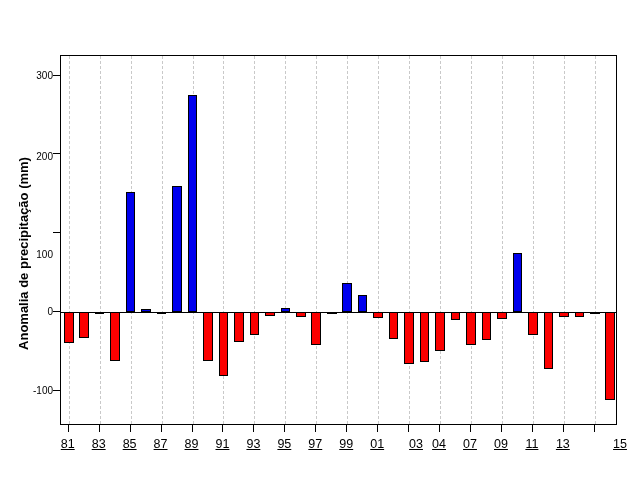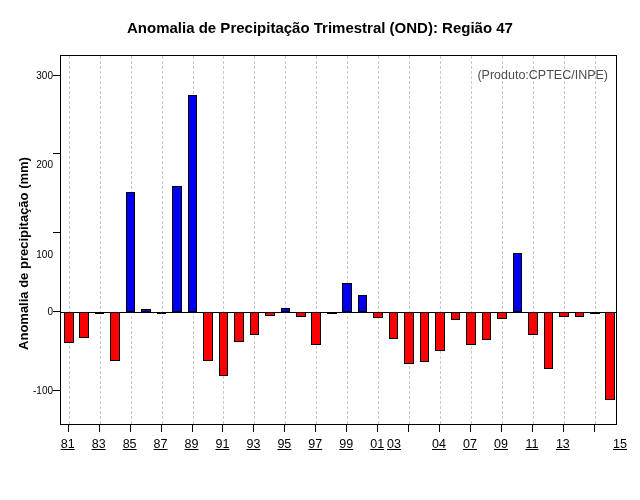--- a/index.html
+++ b/index.html
@@ -135,30 +135,29 @@
     white-space: nowrap;
     transform: translateX(-50%);
     text-decoration: underline;
   }
 </style>
 </head>
 <body>
 
 <div id="chart-root">
 
-  <div class="chart-title">Anomalia de Precipitação Trimestral (OND): Região 47</div>
 
   <div class="ylabel">Anomalia de precipitação (mm)</div>
 
 
   <div class="ytick-wrap" id="ytick-wrap">
       <div class="ytick-label" style="top: 389.574px;">-100</div>
       <div class="ytick-label" style="top: 310.851px;">0</div>
       <div class="ytick-label" style="top: 240px; margin-top: 14px;">100</div>
-      <div class="ytick-label" style="top: 164px;">200</div>
+      <div class="ytick-label" style="top: 156px;">200</div>
       <div class="ytick-label" style="top: 74.6809px;">300</div>
     </div>
 
   <div class="plot-frame">
     <div class="plot-inner" id="plot-inner">
         <div class="gridline-v" style="left: 7.73611px;"></div>
         <div class="gridline-v" style="left: 38.6806px;"></div>
         <div class="gridline-v" style="left: 69.625px;"></div>
         <div class="gridline-v" style="left: 100.569px;"></div>
         <div class="gridline-v" style="left: 131.514px;"></div>
@@ -206,21 +205,20 @@
         <div class="bar neg" title="2008: -36 mm" style="left: 420.69px; top: 255.851px; width: 9.59278px; height: 28.3404px;"></div>
         <div class="bar neg" title="2009: -9 mm" style="left: 436.162px; top: 255.851px; width: 9.59278px; height: 7.08511px;"></div>
         <div class="bar pos" title="2010: 75 mm" style="left: 451.634px; top: 196.809px; width: 9.59278px; height: 59.0426px;"></div>
         <div class="bar neg" title="2011: -29 mm" style="left: 467.106px; top: 255.851px; width: 9.59278px; height: 22.8298px;"></div>
         <div class="bar neg" title="2012: -73 mm" style="left: 482.579px; top: 255.851px; width: 9.59278px; height: 57.4681px;"></div>
         <div class="bar neg" title="2013: -7 mm" style="left: 498.051px; top: 255.851px; width: 9.59278px; height: 5.51064px;"></div>
         <div class="bar neg" title="2014: -6 mm" style="left: 513.523px; top: 255.851px; width: 9.59278px; height: 4.7234px;"></div>
         <div class="bar pos" title="2015: 0 mm" style="left: 528.995px; top: 255.851px; width: 9.59278px; height: 2px;"></div>
         <div class="bar neg" title="2016: -112 mm" style="left: 544.467px; top: 255.851px; width: 9.59278px; height: 88.1702px;"></div>
       </div>
-    <div class="annotation">(Produto:CPTEC/INPE)</div>
   </div>
 
   <div id="xticks">
       <div class="xtick-mark" style="left: 67.7361px;"></div>
       <div class="xtick-label" style="left: 67.7361px;">81</div>
       <div class="xtick-mark" style="left: 98.6806px;"></div>
       <div class="xtick-label" style="left: 98.6806px;">83</div>
       <div class="xtick-mark" style="left: 129.625px;"></div>
       <div class="xtick-label" style="left: 129.625px;">85</div>
       <div class="xtick-mark" style="left: 160.569px;"></div>
@@ -233,21 +231,21 @@
       <div class="xtick-label" style="left: 253.403px;">93</div>
       <div class="xtick-mark" style="left: 284.347px;"></div>
       <div class="xtick-label" style="left: 284.347px;">95</div>
       <div class="xtick-mark" style="left: 315.292px;"></div>
       <div class="xtick-label" style="left: 315.292px;">97</div>
       <div class="xtick-mark" style="left: 346.236px;"></div>
       <div class="xtick-label" style="left: 346.236px;">99</div>
       <div class="xtick-mark" style="left: 377.181px;"></div>
       <div class="xtick-label" style="left: 377.181px;">01</div>
       <div class="xtick-mark" style="left: 408.125px;"></div>
-      <div class="xtick-label" style="left: 394px;">03</div>
+      <div class="xtick-label" style="left: 416px;">03</div>
       <div class="xtick-mark" style="left: 439.069px;"></div>
       <div class="xtick-label" style="left: 439.069px;">04</div>
       <div class="xtick-mark" style="left: 470.014px;"></div>
       <div class="xtick-label" style="left: 470.014px;">07</div>
       <div class="xtick-mark" style="left: 500.958px;"></div>
       <div class="xtick-label" style="left: 500.958px;">09</div>
       <div class="xtick-mark" style="left: 531.903px;"></div>
       <div class="xtick-label" style="left: 531.903px;">11</div>
       <div class="xtick-mark" style="left: 562.847px;"></div>
       <div class="xtick-label" style="left: 562.847px;">13</div>

